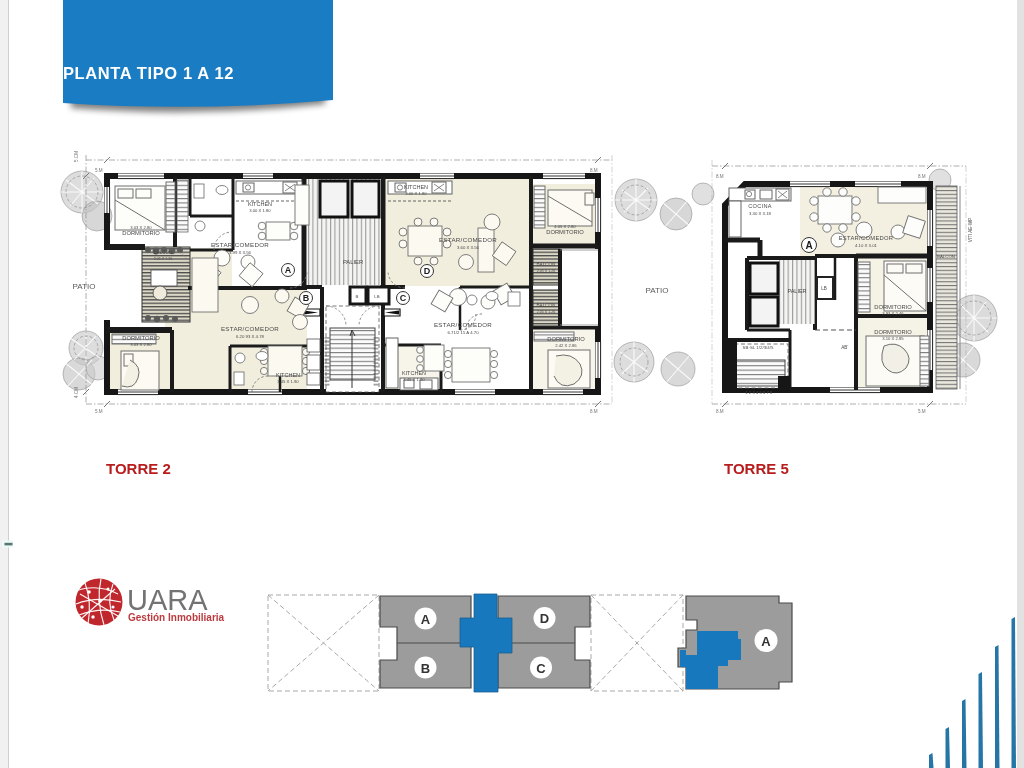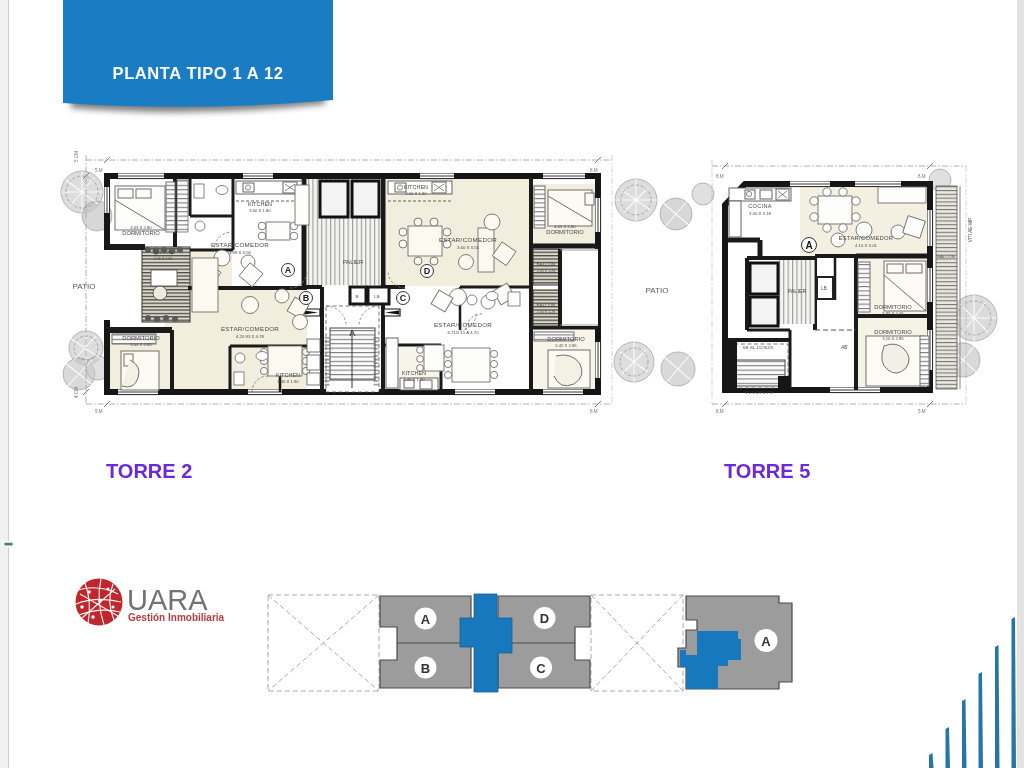--- a/index.html
+++ b/index.html
@@ -1,19 +1,19 @@
 <!DOCTYPE html>
 <html><head><meta charset="utf-8"><style>
 html,body{margin:0;padding:0;width:1024px;height:768px;background:#fff;overflow:hidden}
 body{font-family:"Liberation Sans",sans-serif;position:relative}
 #leftstrip{position:absolute;left:0;top:0;width:8px;height:768px;background:#f1f1f1;border-right:1.5px solid #cfcfcf}
 #rightstrip{position:absolute;left:1017px;top:0;width:7px;height:768px;background:#e2e2e2}
 #banner{position:absolute;left:0;top:0;width:1024px;height:130px}
-#bannertxt{position:absolute;left:63px;top:64px;width:270px;text-align:center;color:#fff;font-size:16.5px;font-weight:bold;letter-spacing:0.6px}
-.torre{position:absolute;color:#6d28d9;font-size:20px;font-weight:bold;letter-spacing:0px}
+#bannertxt{position:absolute;left:63px;top:64px;width:270px;color:#fff;font-size:16.5px;font-weight:bold;letter-spacing:0.6px}
+.torre{position:absolute;color:#b91c1c;font-size:15px;font-weight:bold;letter-spacing:0px}
 #uaratxt{position:absolute;left:127px;top:584px;color:#737373;font-size:29px;letter-spacing:0px;font-weight:400}
 #uarasub{position:absolute;left:128px;top:612px;color:#bb3a40;font-size:10px;font-weight:bold;letter-spacing:0px}
 svg{position:absolute;left:0;top:0}
 </style></head><body>
 <div id="leftstrip"></div>
 
 <svg id="plan" width="1024" height="768" viewBox="0 0 1024 768">
 <defs>
 <pattern id="hB" width="4" height="3.4" patternUnits="userSpaceOnUse">
         <rect width="4" height="3.4" fill="#ddd9c8"></rect>

